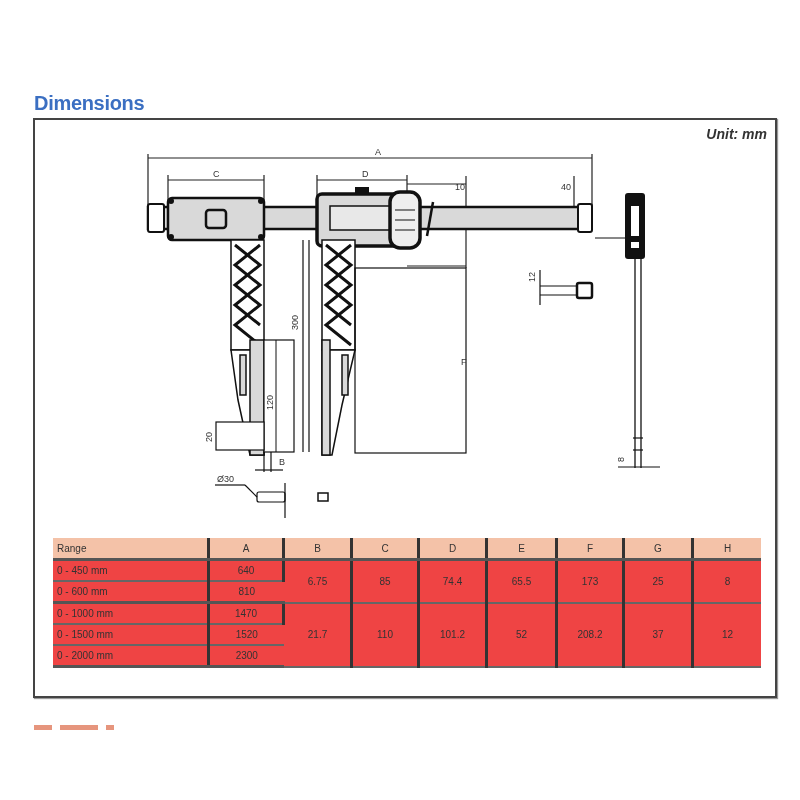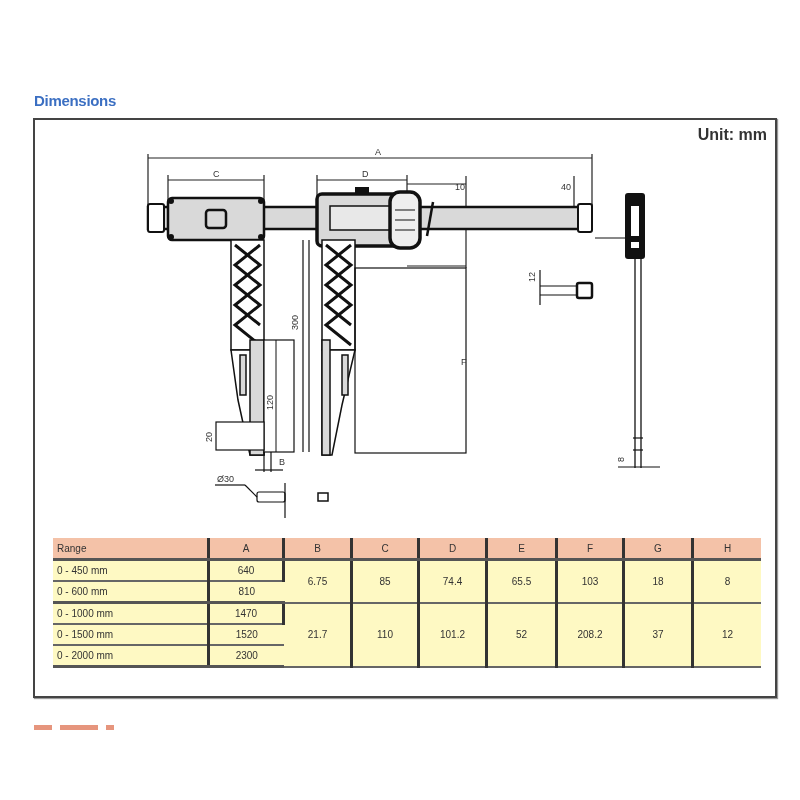--- a/index.html
+++ b/index.html
@@ -1,25 +1,25 @@
 <!DOCTYPE html>
 <html><head>
 <meta charset="utf-8">
 <style>
   html, body { margin: 0; padding: 0; background: #ffffff; }
   body { width: 800px; height: 800px; position: relative; overflow: hidden; font-family: "Liberation Sans", sans-serif; }
-  .heading { position: absolute; left: 34px; top: 92px; font-size: 15px; font-weight: bold; color: #3b6fc2; letter-spacing: -0.3px; }
+  .heading { position: absolute; left: 34px; top: 92px; font-size: 20px; font-weight: bold; color: #3b6fc2; letter-spacing: -0.3px; }
   .frame { position: absolute; left: 33px; top: 118px; width: 740px; height: 576px; border: 2px solid #444; box-shadow: 1px 1px 1px #999; background: #fff; }
-  .unit { position: absolute; right: 8px; top: 6px; font-size: 16px; font-weight: bold; color: #333; }
+  .unit { position: absolute; right: 8px; top: 6px; font-size: 14px; font-weight: bold; color: #333; font-style: italic; }
   svg.drawing { position: absolute; left: 0; top: 0; }
   table.spec { position: absolute; left: 18px; top: 418px; width: 708px; border-collapse: collapse; font-size: 10px; color: #333; }
   table.spec th { background: #f4c2a8; font-weight: normal; height: 20px; border-right: 3px solid #333; border-bottom: 3px solid #555; text-align: center; padding: 0; }
   table.spec th.range { text-align: left; padding-left: 4px; }
   table.spec th:last-child, table.spec td:last-child { border-right: none; }
-  table.spec td { background: #fef9c3; text-align: center; border-right: 3px solid #333; border-bottom: 3px solid #555; height: 19px; padding: 0; }
+  table.spec td { background: #ef4444; text-align: center; border-right: 3px solid #333; border-bottom: 3px solid #555; height: 19px; padding: 0; }
   table.spec td.range { text-align: left; padding-left: 4px; }
   table.spec tr.sub td { border-bottom: 2px solid #666; }
   .footer-cut { position: absolute; left: 34px; top: 716px; width: 240px; height: 6px; }
   .footer-cut span { display: inline-block; height: 5px; background: #e07a5c; margin-right: 8px; opacity: 0.8; }
   .dim-text { font-family: "Liberation Sans", sans-serif; font-size: 9px; fill: #333; }
 </style>
 </head>
 <body>
 
 <div class="heading">Dimensions</div>
@@ -157,22 +157,22 @@
       </tr>
     </thead>
     <tbody>
       <tr class="sub">
         <td class="range">0 - 450 mm</td>
         <td>640</td>
         <td rowspan="2">6.75</td>
         <td rowspan="2">85</td>
         <td rowspan="2">74.4</td>
         <td rowspan="2">65.5</td>
-        <td rowspan="2">103</td>
-        <td rowspan="2">18</td>
+        <td rowspan="2">173</td>
+        <td rowspan="2">25</td>
         <td rowspan="2">8</td>
       </tr>
       <tr>
         <td class="range">0 - 600 mm</td>
         <td>810</td>
       </tr>
       <tr class="sub">
         <td class="range">0 - 1000 mm</td>
         <td>1470</td>
         <td rowspan="3">21.7</td>

